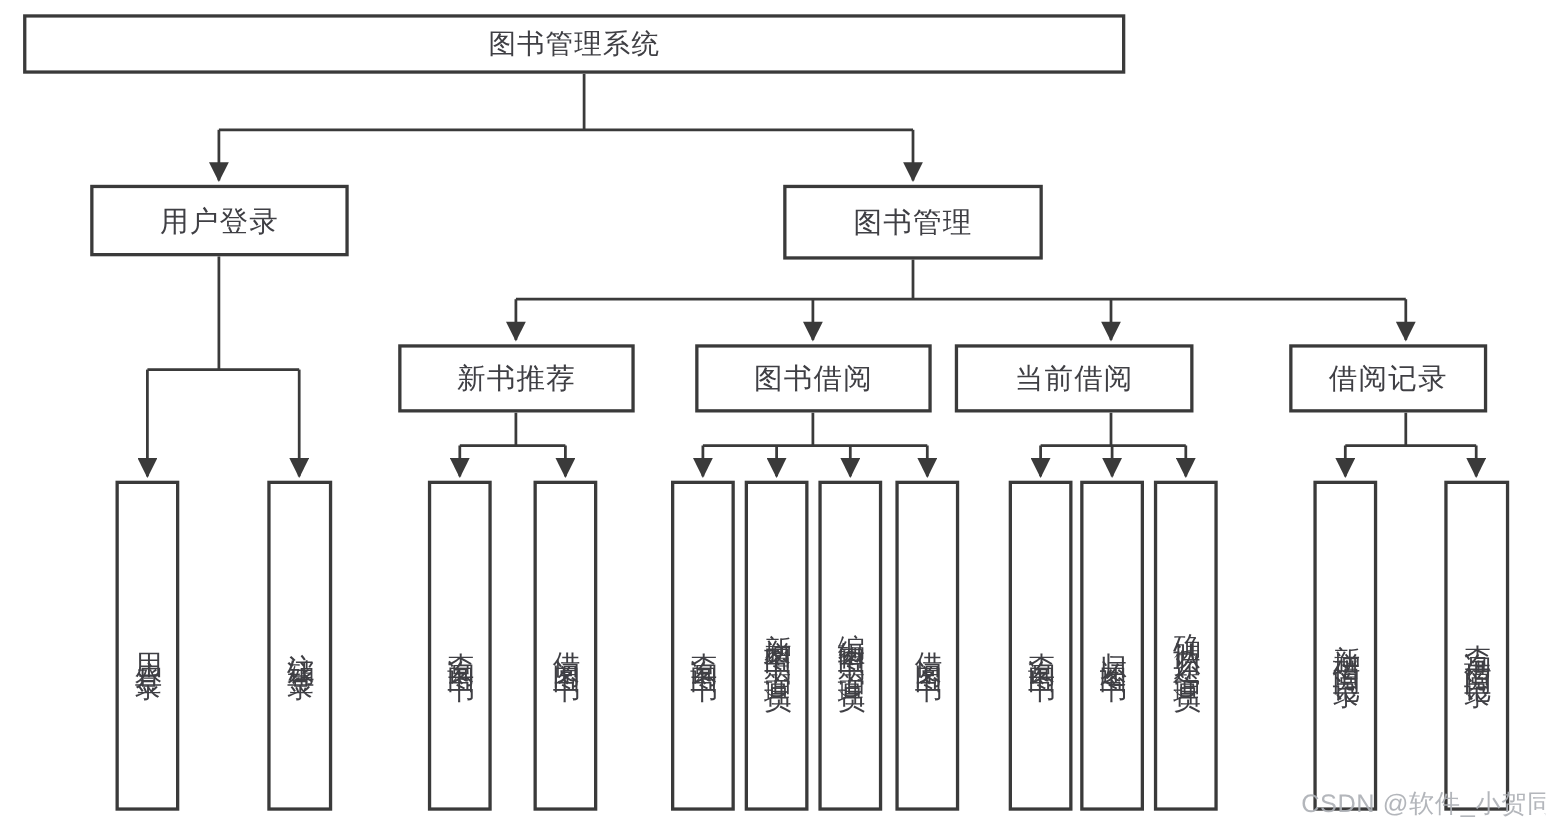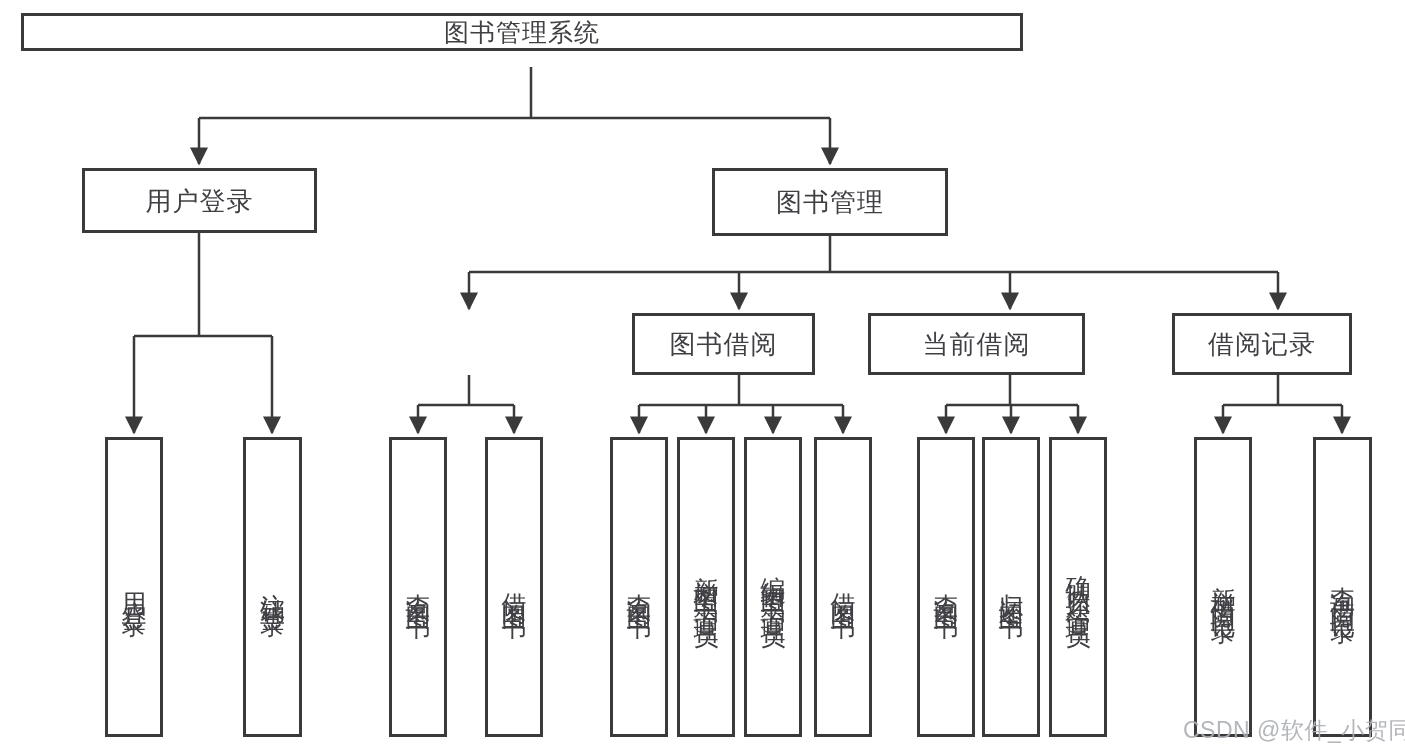--- a/index.html
+++ b/index.html
@@ -90,32 +90,35 @@
 
       <line x1="946" y1="405" x2="946" y2="433" marker-end="url(#arrow)"></line>
       <line x1="1011" y1="405" x2="1011" y2="433" marker-end="url(#arrow)"></line>
       <line x1="1078" y1="405" x2="1078" y2="433" marker-end="url(#arrow)"></line>
 
       <line x1="1223" y1="405" x2="1223" y2="433" marker-end="url(#arrow)"></line>
       <line x1="1342" y1="405" x2="1342" y2="433" marker-end="url(#arrow)"></line>
     </g>
   </svg>
 
-  <div class="node root" style="left:21px;top:13px;width:1002px;height:38px">
+  <div class="node root" style="left:21px;top:13px;width:1002px;height:54px">
     <span class="lbl">图书管理系统</span>
   </div>
 
   <div class="node h" style="left:82px;top:168px;width:235px;height:65px">
     <span class="lbl">用户登录</span>
   </div>
   <div class="node h" style="left:712px;top:168px;width:236px;height:68px">
     <span class="lbl">图书管理</span>
   </div>
 
-  <div class="node h" style="left:632px;top:313px;width:183px;height:62px">
+  <div class="node h" style="left:362px;top:313px;width:215px;height:62px">
+    <span class="lbl">新书推荐</span>
+  </div>
+  <div class="node h" style="left:632px;top:313px;width:215px;height:62px">
     <span class="lbl">图书借阅</span>
   </div>
   <div class="node h" style="left:868px;top:313px;width:217px;height:62px">
     <span class="lbl">当前借阅</span>
   </div>
   <div class="node h" style="left:1172px;top:313px;width:180px;height:62px">
     <span class="lbl">借阅记录</span>
   </div>
 
   <div class="node v" style="left:105px;top:437px;width:58px;height:300px">

